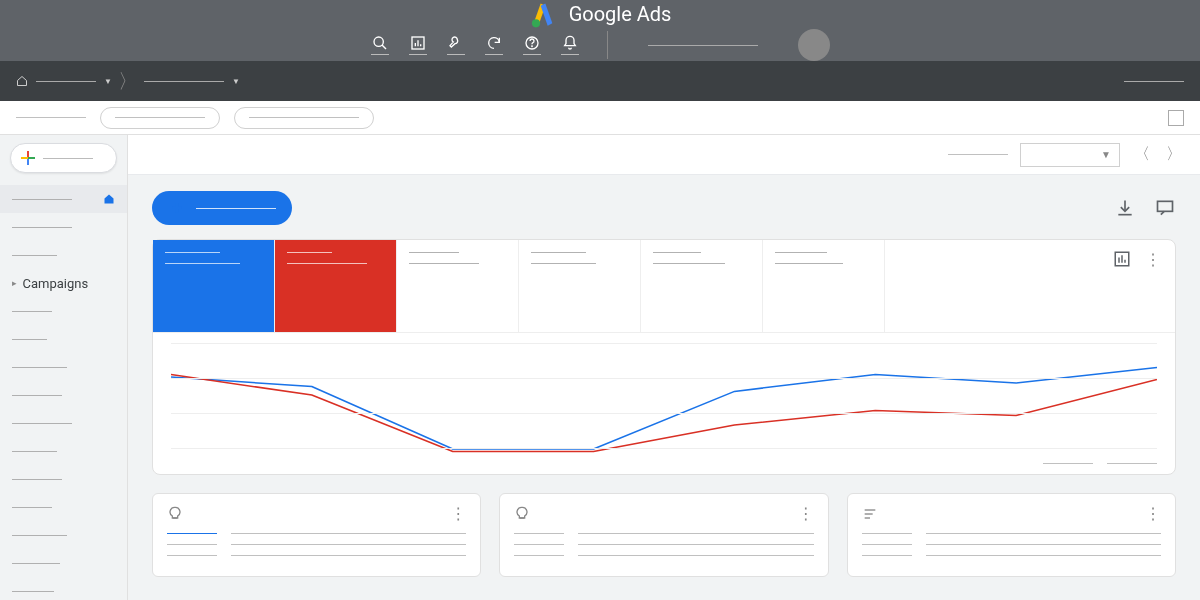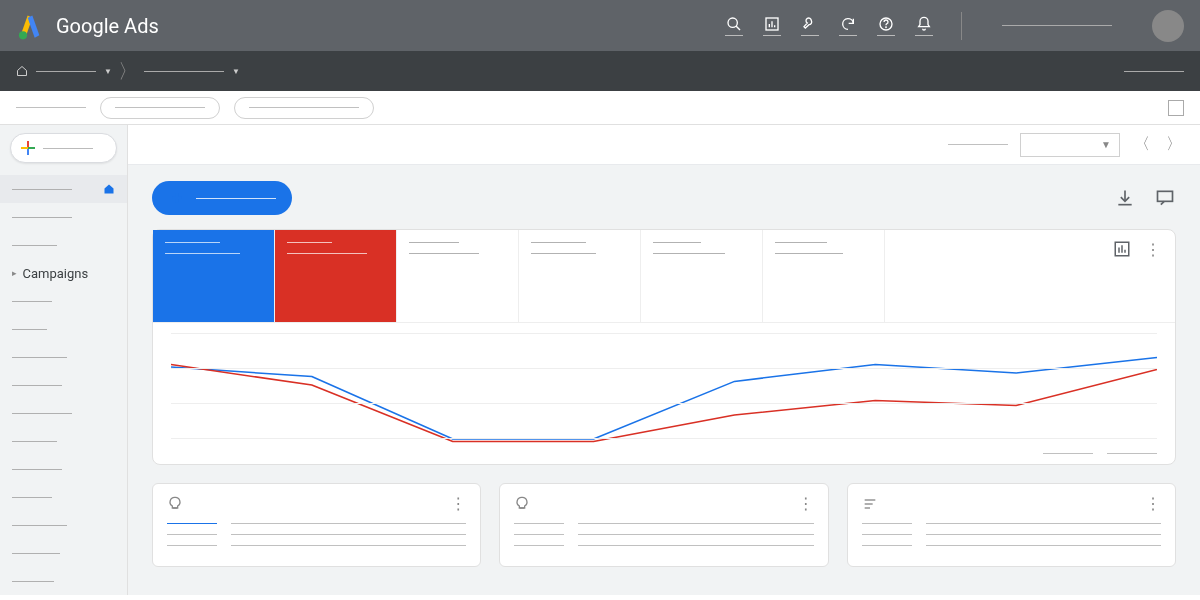--- a/index.html
+++ b/index.html
@@ -1,19 +1,19 @@
 <!DOCTYPE html>
 <html><head>
 <meta charset="utf-8">
 <style>
 * { margin: 0; padding: 0; box-sizing: border-box; font-family: Roboto, Arial, sans-serif; }
 body { width: 1200px; height: 600px; overflow: hidden; background: #fff; }
 
 
-.header { height: 51px; background: #5f6368; display: flex; align-items: center; padding: 0 16px; color: #fff; }
+.header { height: 61px; background: #5f6368; display: flex; align-items: center; padding: 0 16px; color: #fff; flex-direction: column; }
 .logo-wrap { display: flex; align-items: center; gap: 12px; }
 .logo-mark { width: 28px; height: 28px; }
 .logo-text { font-size: 20px; font-weight: 400; }
 .header-spacer { flex: 1; }
 .header-icons { display: flex; align-items: center; gap: 20px; }
 .hdr-icon { display: flex; flex-direction: column; align-items: center; gap: 3px; cursor: pointer; }
 .hdr-icon .underline { width: 18px; height: 1px; background: #bbb; }
 .hdr-divider { width: 1px; height: 28px; background: #888; margin: 0 8px; }
 .hdr-placeholder { width: 110px; height: 1px; background: #aaa; margin: 0 12px; }
 .avatar { width: 32px; height: 32px; border-radius: 50%; background: #888; margin-left: 8px; }

